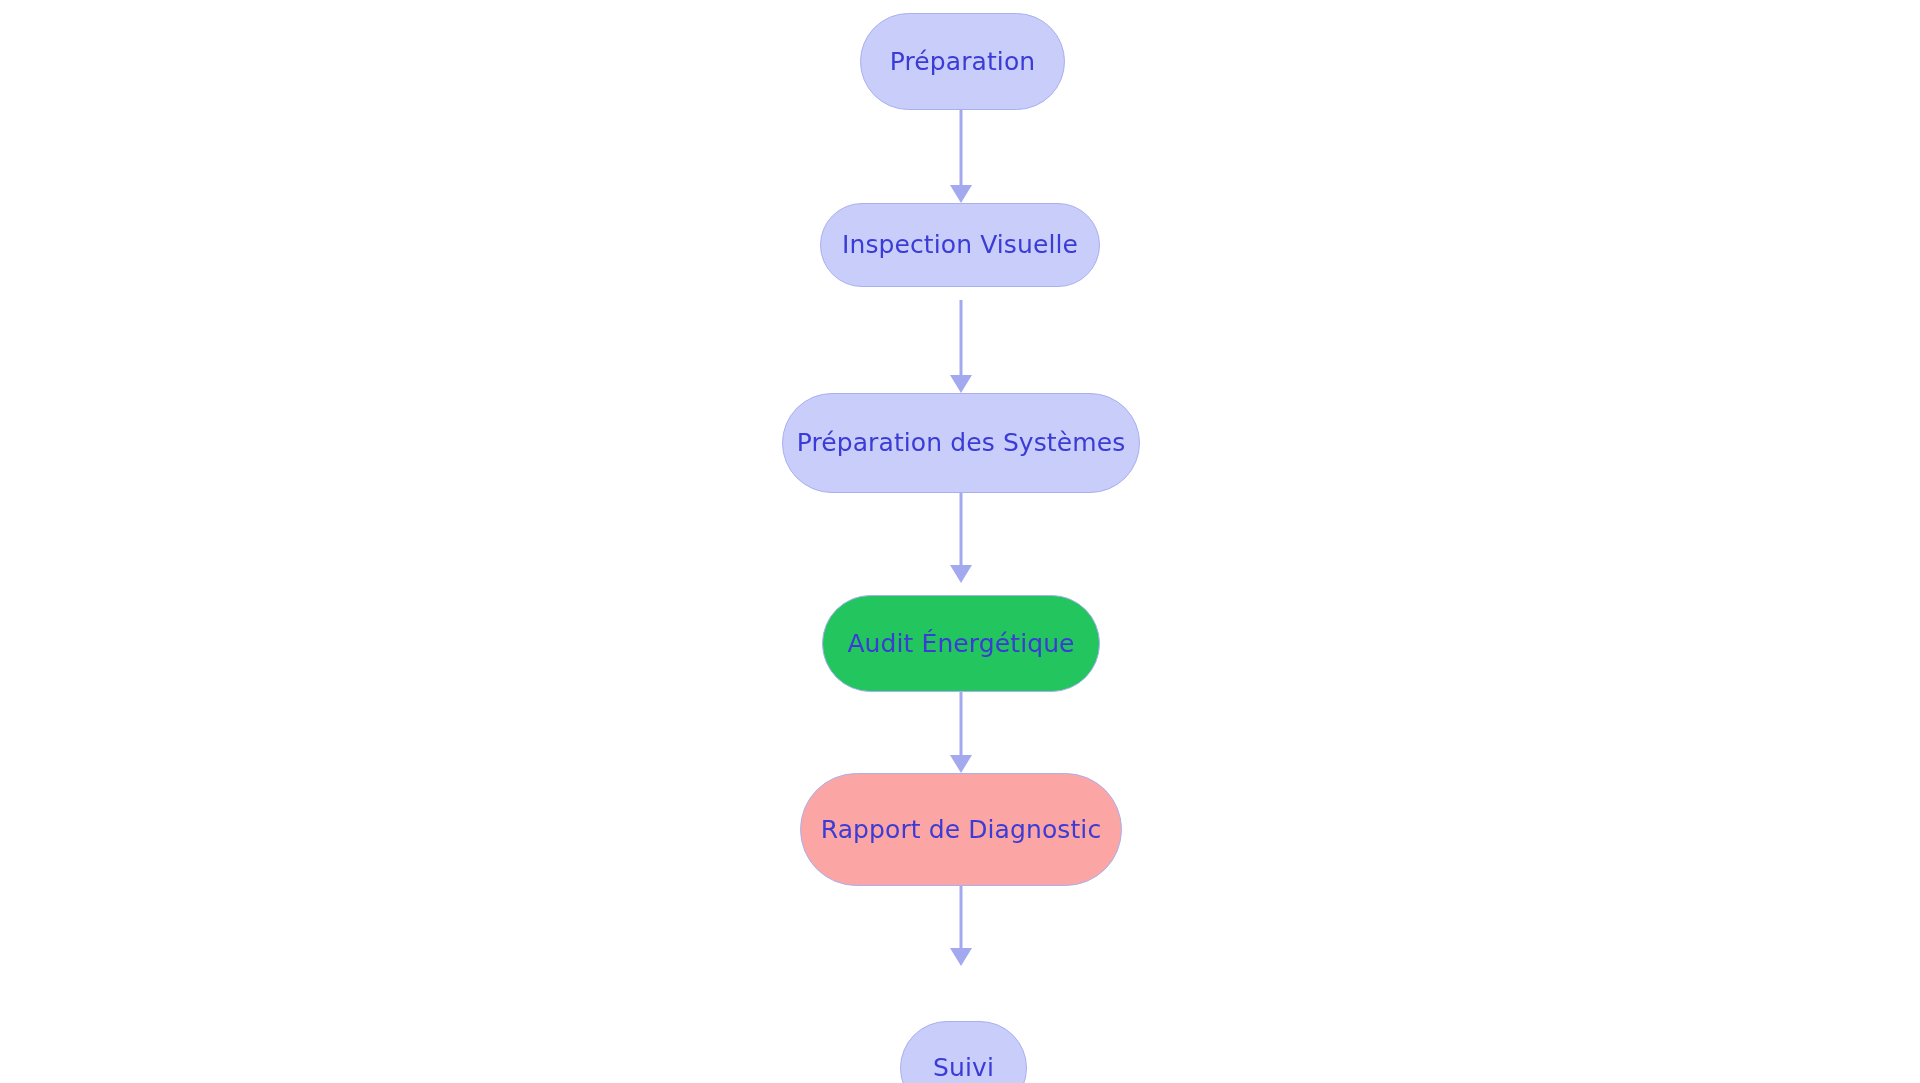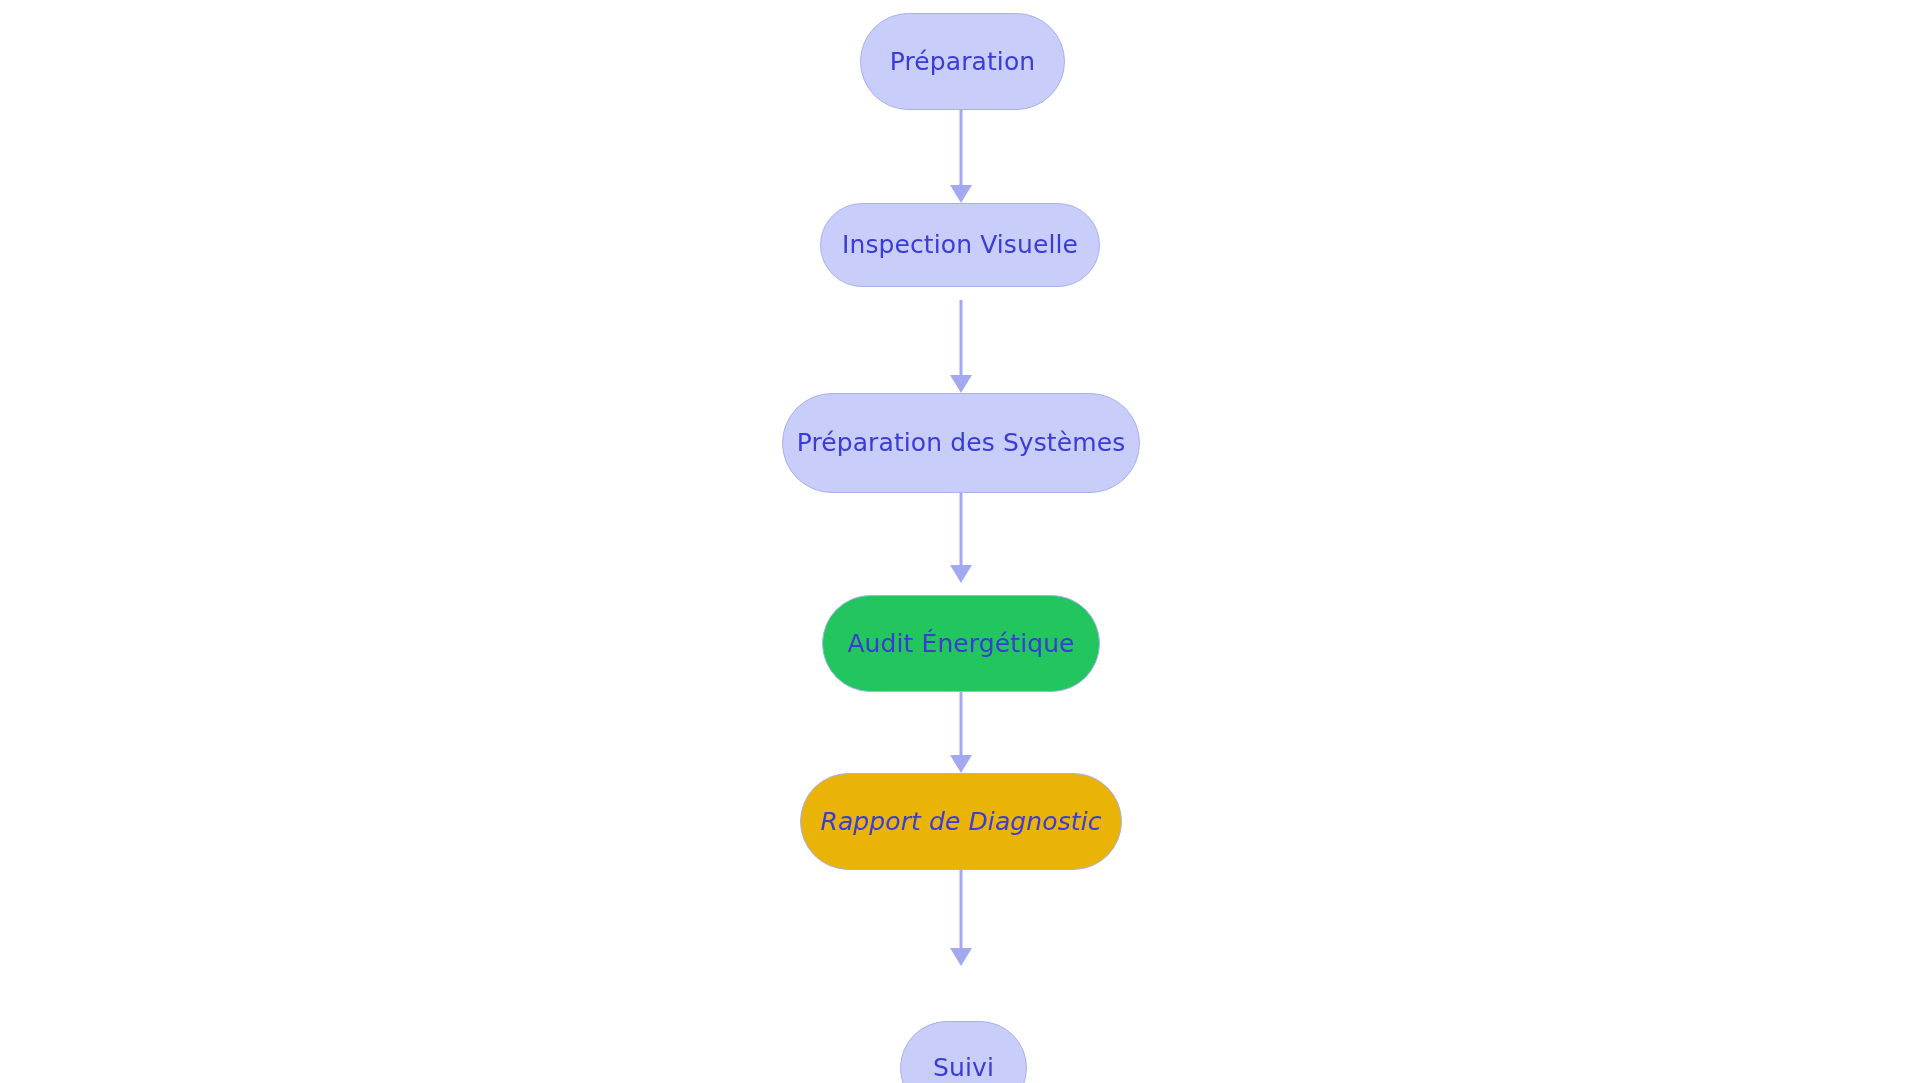--- a/index.html
+++ b/index.html
@@ -80,21 +80,21 @@
   </div>
 
   <div class="node" style="left: 782px; top: 393px; width: 358px; height: 100px; background: rgb(200, 205, 249); border-color: rgb(169, 176, 240); color: rgb(59, 59, 214);">
     <span class="node-label">Préparation des Systèmes</span>
   </div>
 
   <div class="node" style="left: 822px; top: 583px; width: 278px; height: 97px; background: #22c55e; border-color: rgb(169, 176, 240); color: rgb(59, 59, 214); margin-top: 12px;">
     <span class="node-label">Audit Énergétique</span>
   </div>
 
-  <div class="node" style="left: 800px; top: 773px; width: 322px; height: 97px; background: #eab308; border-color: rgb(169, 176, 240); color: rgb(59, 59, 214); font-style: italic;">
+  <div class="node" style="left: 800px; top: 773px; width: 322px; height: 113px; background: #fca5a5; border-color: rgb(169, 176, 240); color: rgb(59, 59, 214);">
     <span class="node-label">Rapport de Diagnostic</span>
   </div>
 
   <div class="node" style="left: 900px; top: 1021px; width: 127px; height: 94px; background: rgb(200, 205, 249); border-color: rgb(169, 176, 240); color: rgb(59, 59, 214);">
     <span class="node-label">Suivi</span>
   </div>
 
 </div>
 
 </body></html>

